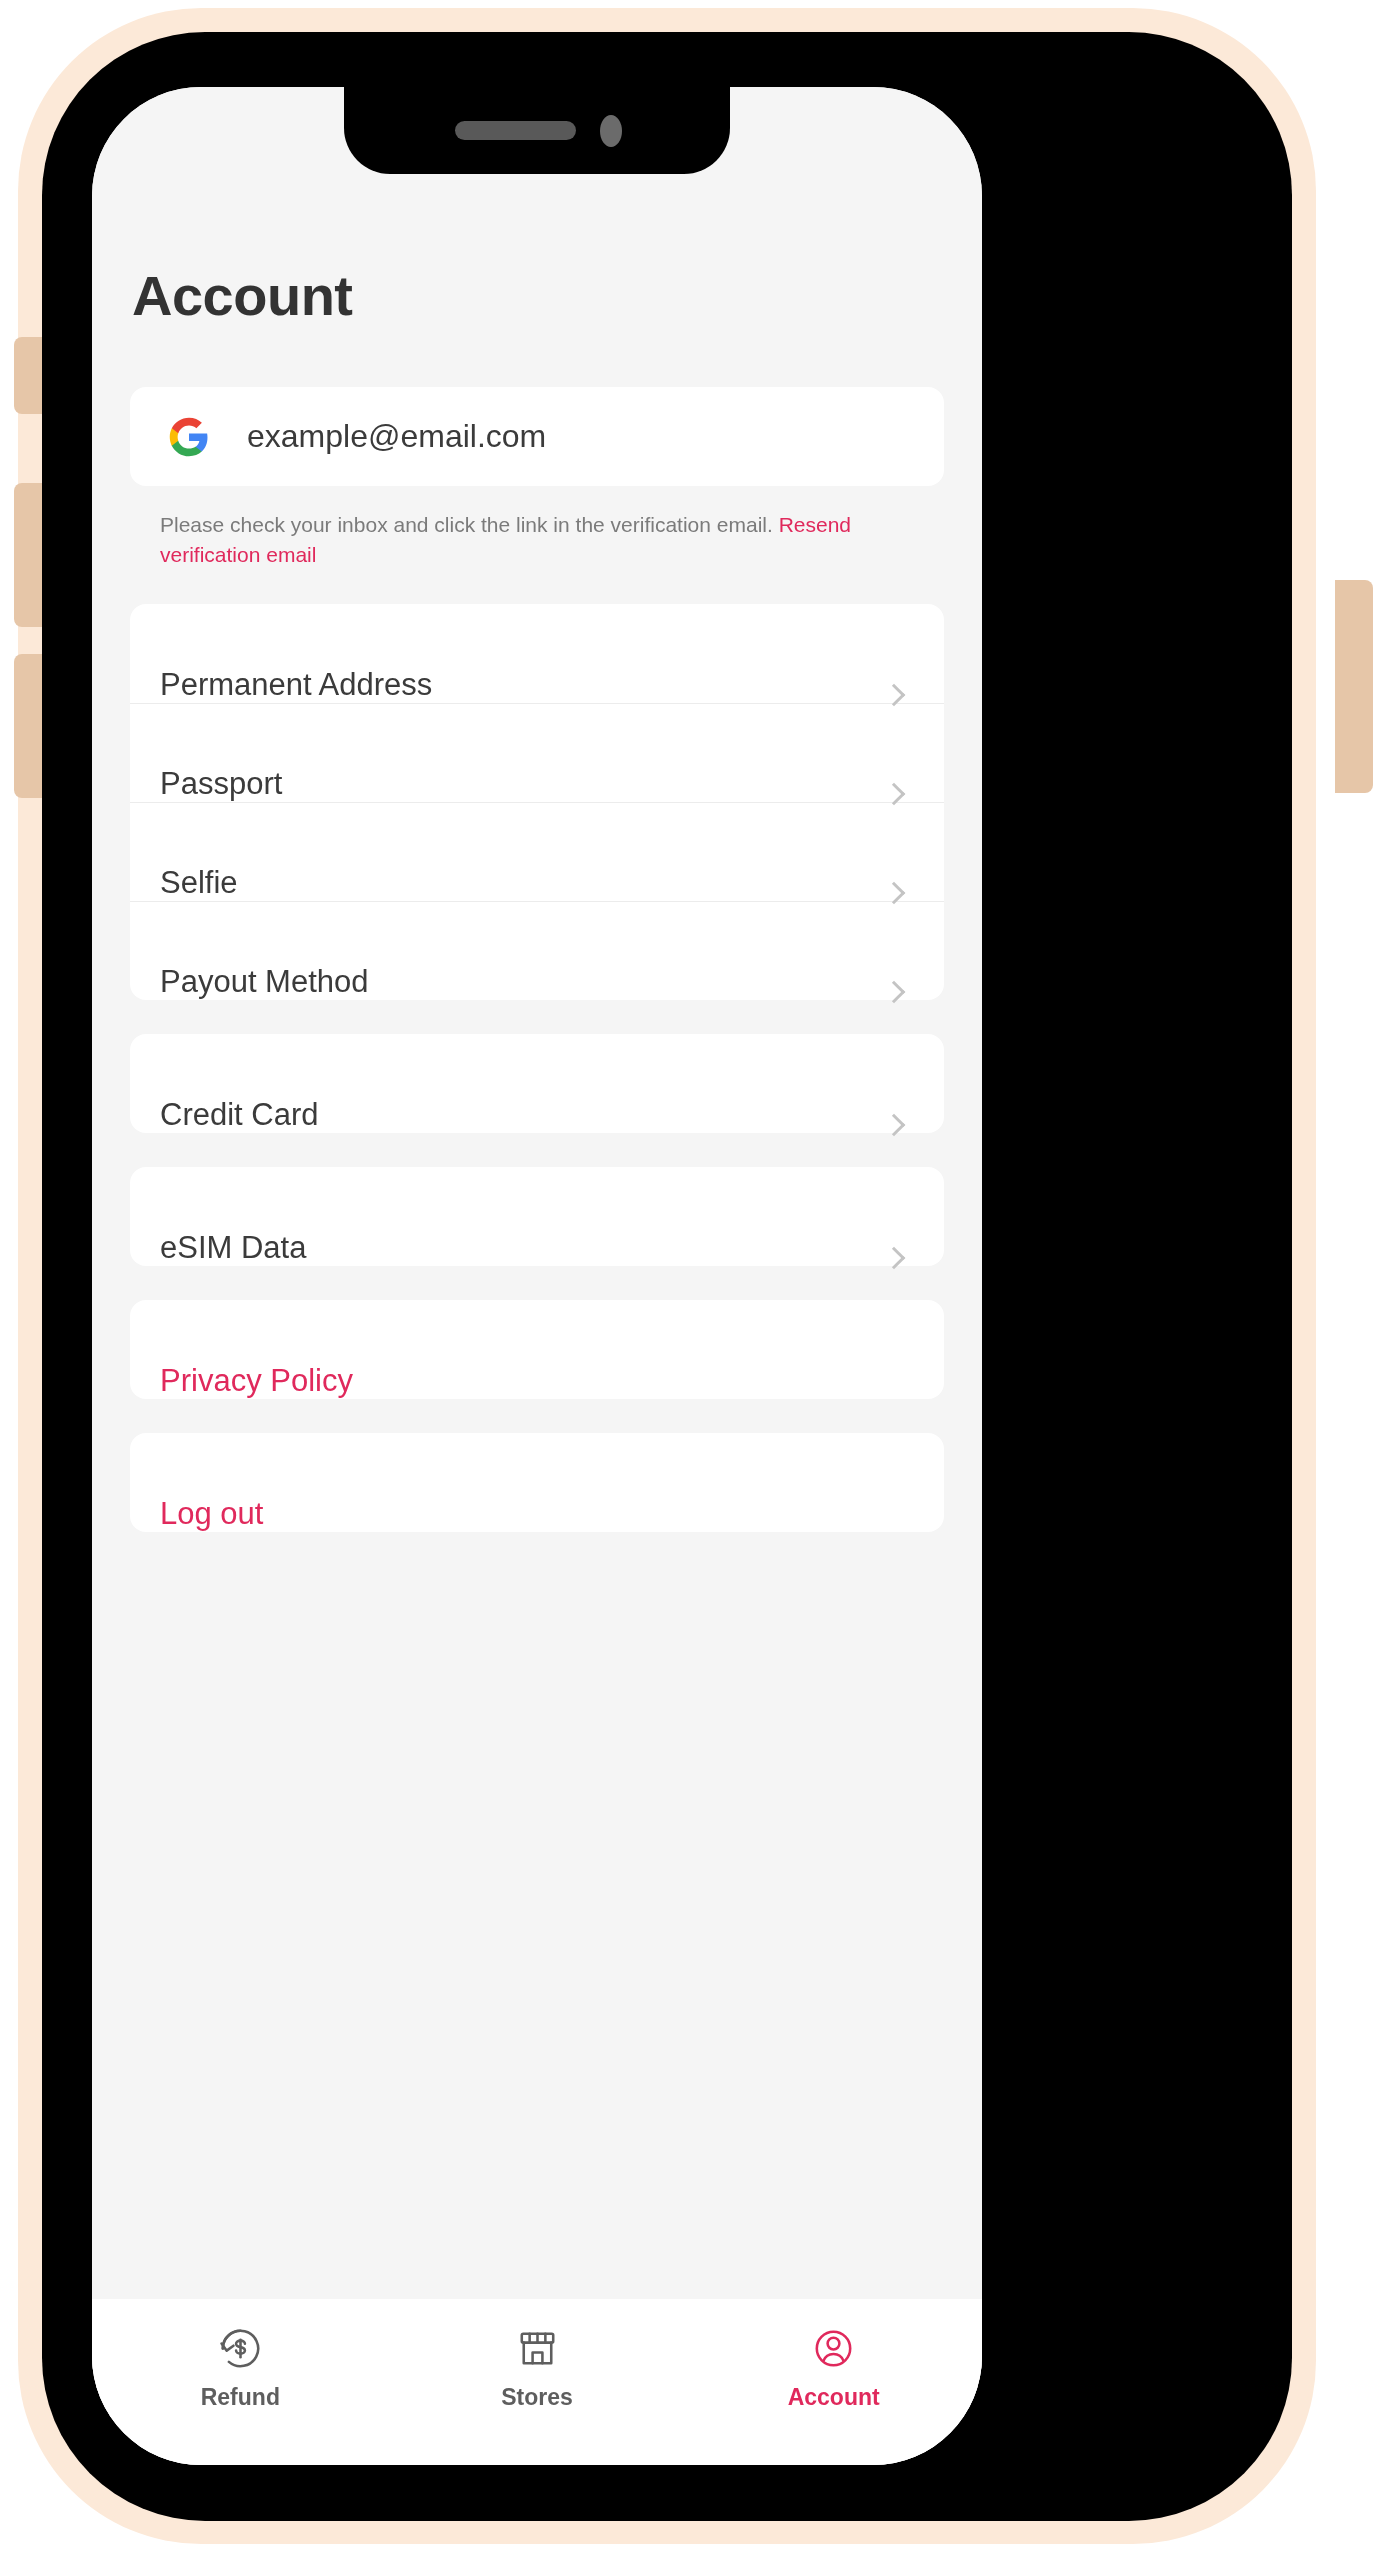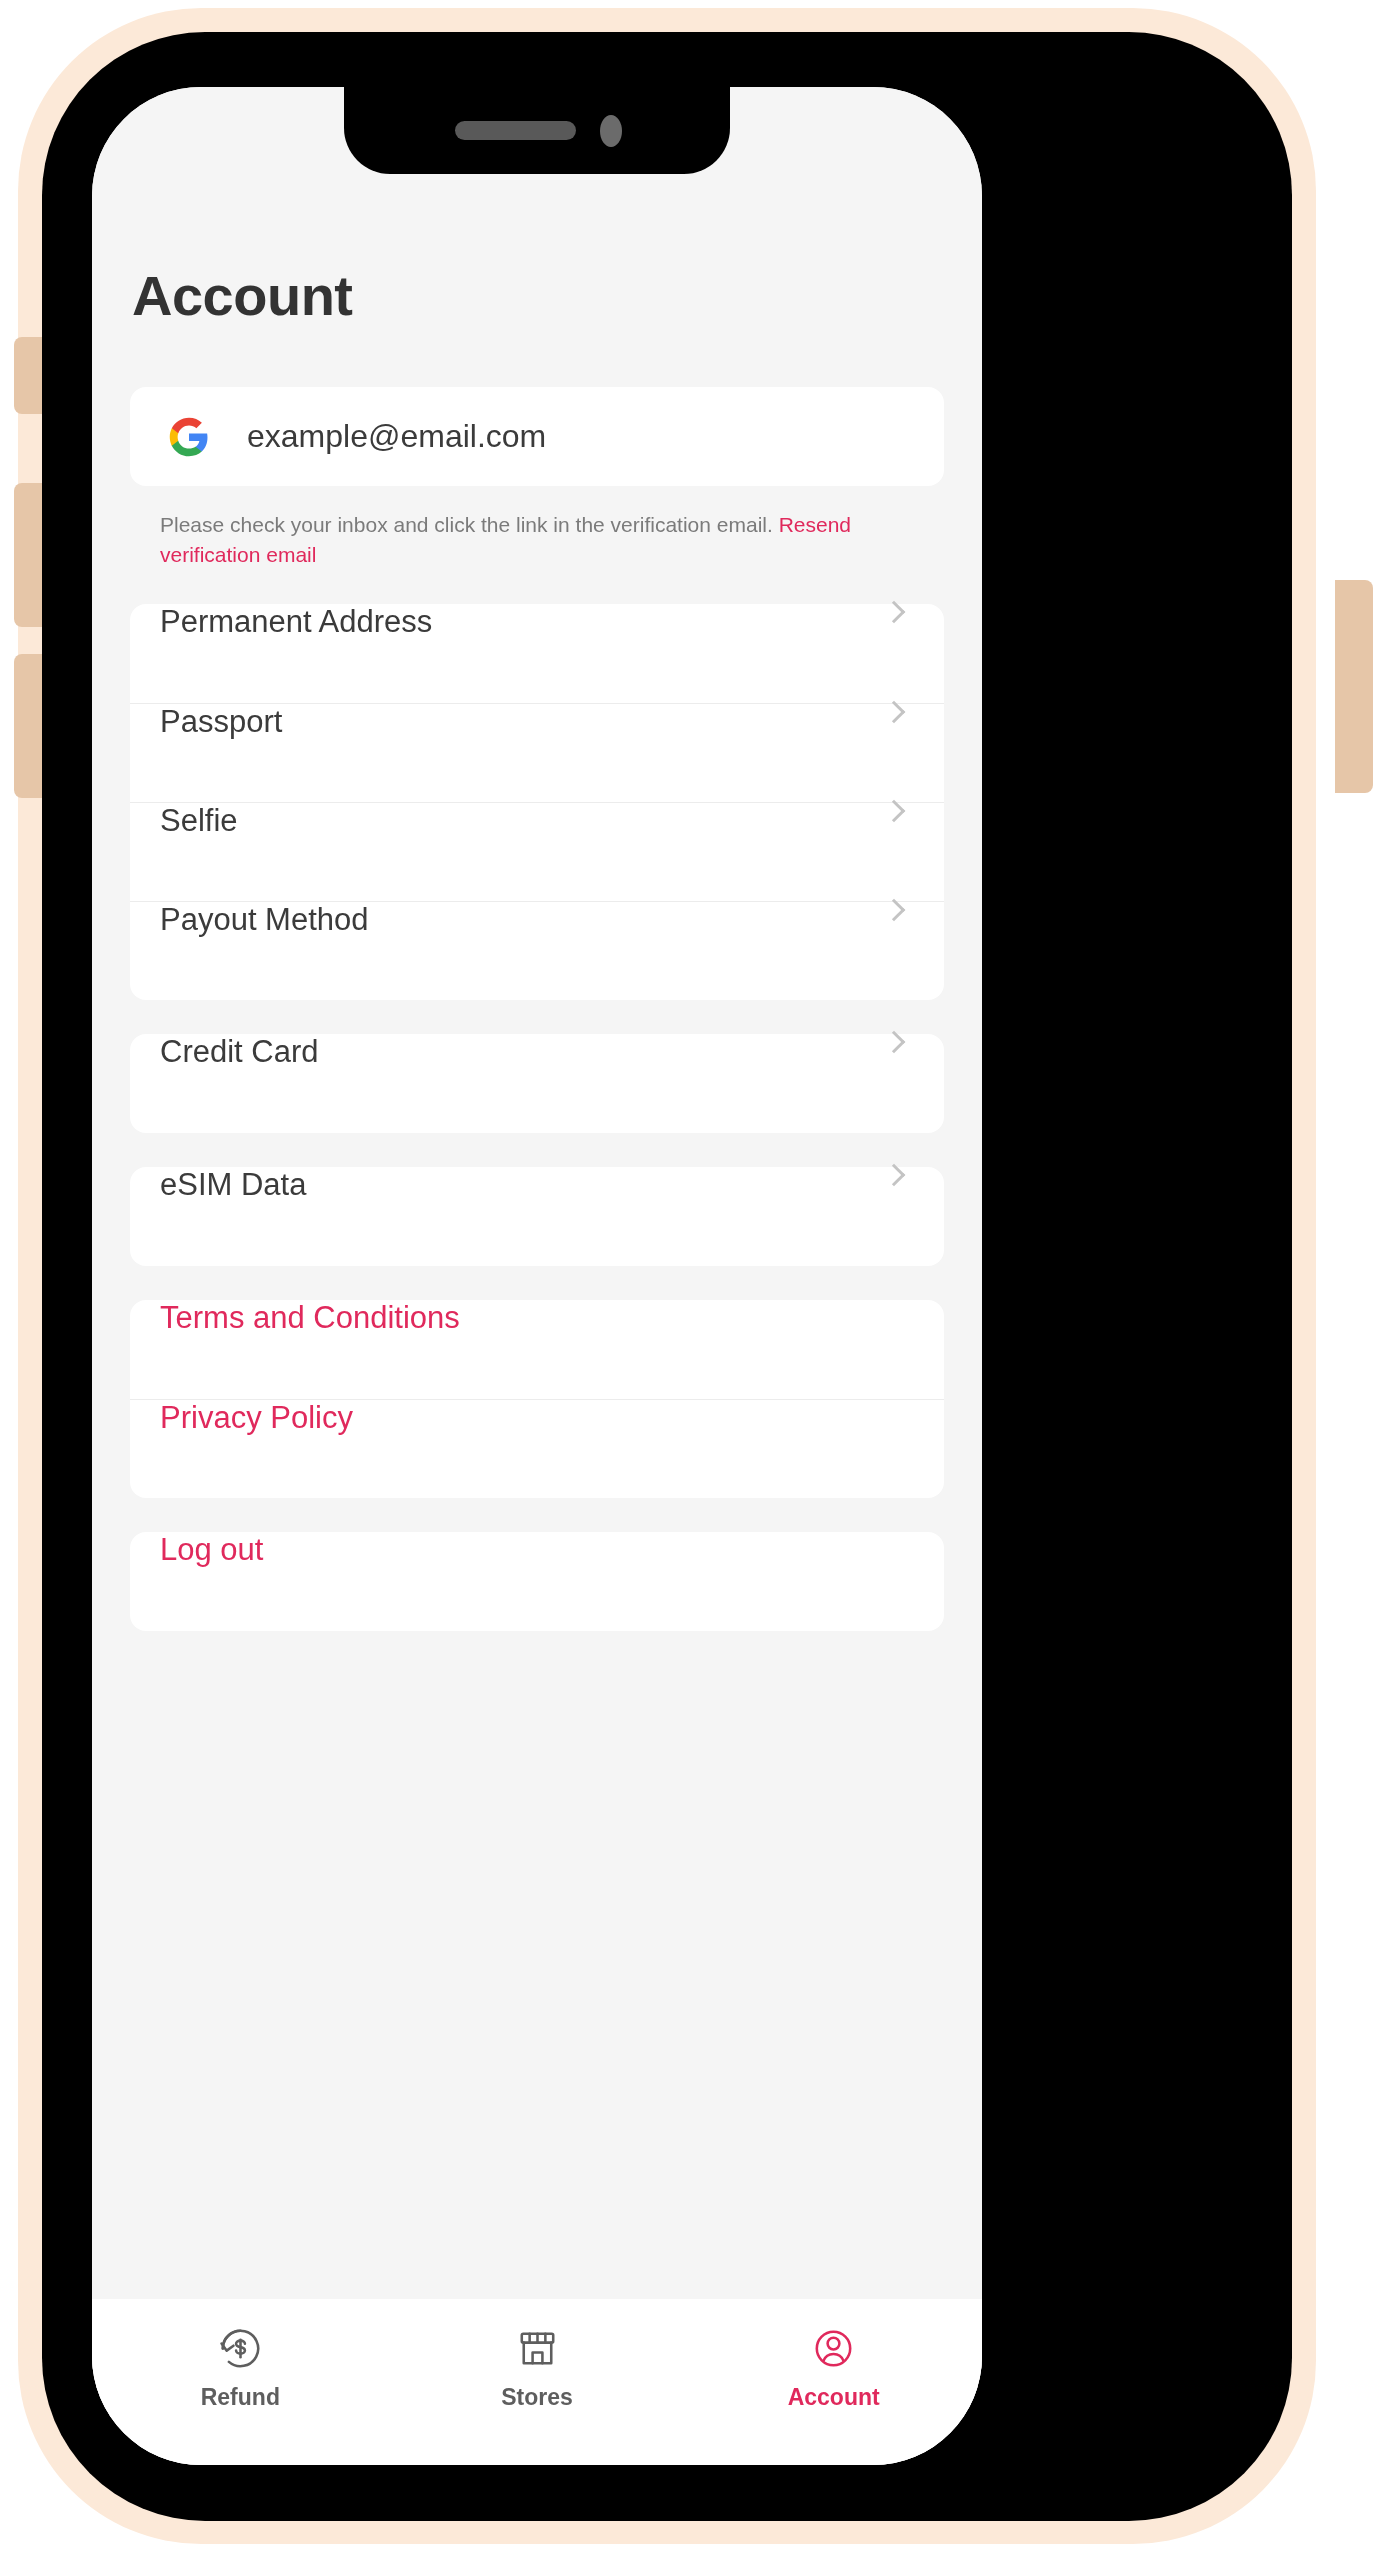--- a/index.html
+++ b/index.html
@@ -143,21 +143,21 @@
   .verify-link {
     color: #e0295c;
     cursor: pointer;
   }
 
   
   .group { margin-top: 34px; }
 
   .row {
     display: flex;
-    align-items: flex-start;
+    align-items: flex-end;
     justify-content: space-between;
     height: 99px;
     padding: 0 30px;
     cursor: pointer;
   }
   .row + .row { border-top: 1px solid #ececec; }
   .row-label {
     font-size: 31px;
     color: #3b3b3b;
   }
@@ -270,23 +270,20 @@
       </div>
 
       <div class="card group">
         <div class="row">
           <span class="row-label">eSIM Data</span>
           <span class="chev"></span>
         </div>
       </div>
 
       <div class="card group">
-        <div class="row">
-          <span class="row-label accent">Terms and Conditions</span>
-        </div>
         <div class="row">
           <span class="row-label accent">Privacy Policy</span>
         </div>
       </div>
 
       <div class="card group">
         <div class="row">
           <span class="row-label accent">Log out</span>
         </div>
       </div>

